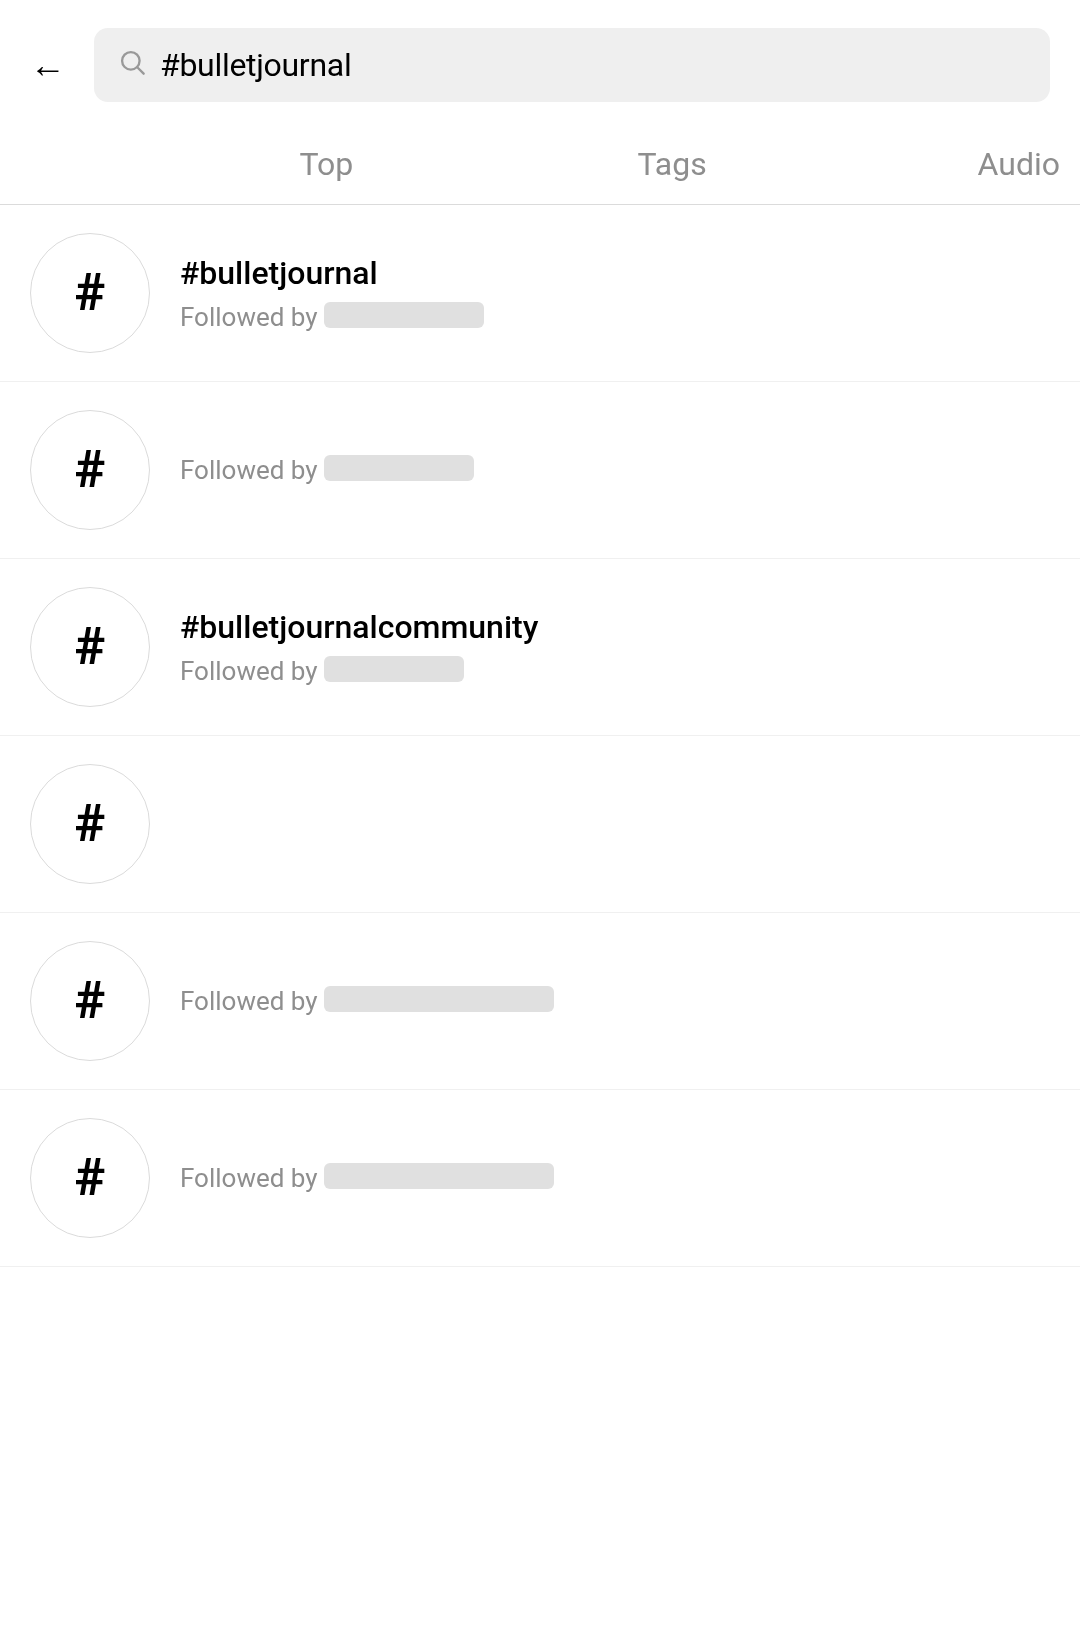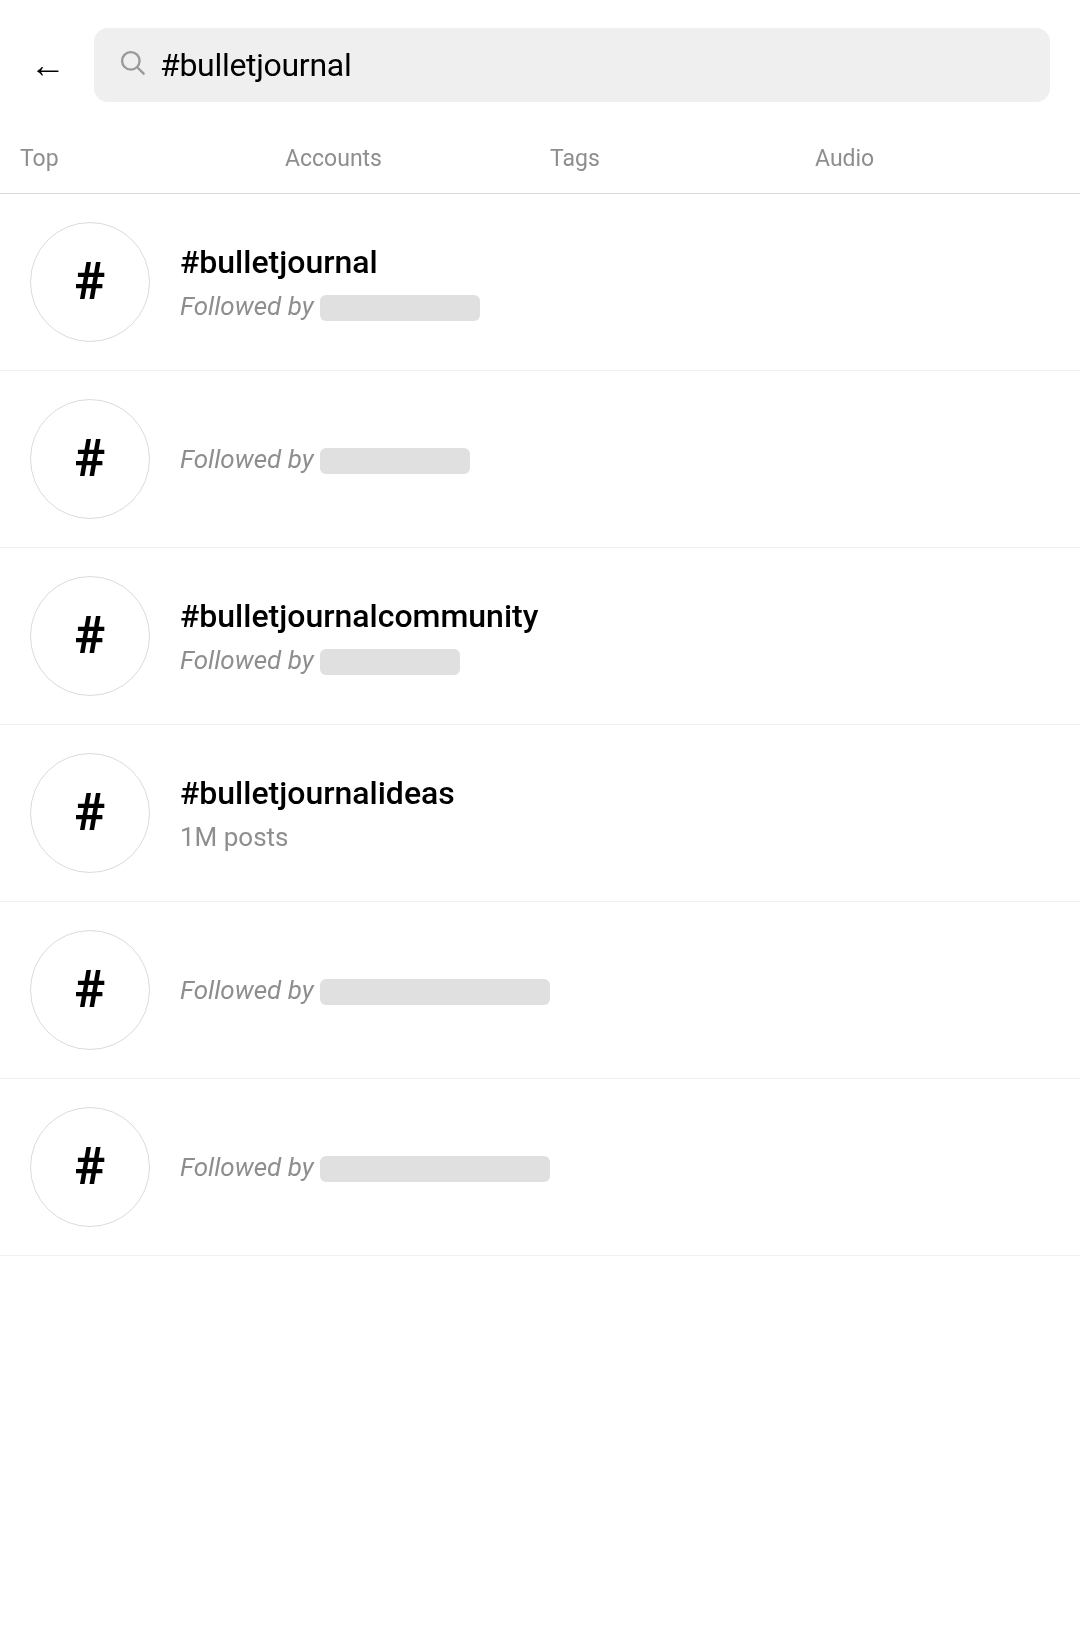--- a/index.html
+++ b/index.html
@@ -57,23 +57,23 @@
 
     .tabs {
       display: flex;
       align-items: center;
       border-bottom: 1px solid #dbdbdb;
       padding: 0 10px;
     }
 
     .tab {
       flex: 1;
-      text-align: left;
+      text-align: right;
       padding: 22px 10px 20px;
-      font-size: 23px;
+      font-size: 32px;
       color: #8e8e8e;
       font-weight: 400;
       cursor: pointer;
       border-bottom: 2px solid transparent;
       position: relative;
       top: 1px;
     }
 
     .tab.active {
       color: #000;
@@ -120,23 +120,22 @@
     }
 
     .tag-name {
       font-size: 32px;
       font-weight: 500;
       color: #000;
     }
 
     .tag-sub {
       display: flex;
-      align-items: flex-end;
+      align-items: flex-start;
       gap: 6px;
-      font-style: italic;
     }
 
     .followed-by-text {
       font-size: 26px;
       color: #8e8e8e;
       font-weight: 400;
     }
 
     .placeholder-bar {
       height: 26px;
@@ -160,21 +159,20 @@
         <circle cx="11" cy="11" r="7.5" stroke="#999" stroke-width="2"></circle>
         <line x1="16.5" y1="16.5" x2="22" y2="22" stroke="#999" stroke-width="2" stroke-linecap="round"></line>
       </svg>
     </span>
     <span class="search-text">#bulletjournal</span>
   </div>
 </div>
 
 <div class="tabs" id="tabs-container">
     <div class="tab">Top</div>
-    <div class="tab">Accounts</div>
     <div class="tab">Tags</div>
     <div class="tab">Audio</div>
   </div>
 
 <div class="tag-list" id="tag-list-container">
     <div class="tag-item">
       <div class="tag-icon-circle">
         <span class="hash-symbol">#</span>
       </div>
       <div class="tag-info">
@@ -205,24 +203,20 @@
         <div class="tag-sub">
           <span class="followed-by-text">Followed by</span>
           <div class="placeholder-bar" style="width: 140px;"></div>
         </div>
       </div>
     </div>
     <div class="tag-item">
       <div class="tag-icon-circle">
         <span class="hash-symbol">#</span>
       </div>
-      <div class="tag-info">
-        <span class="tag-name">#bulletjournalideas</span>
-        <span class="posts-count">1M posts</span>
-      </div>
     </div>
     <div class="tag-item">
       <div class="tag-icon-circle">
         <span class="hash-symbol">#</span>
       </div>
       <div class="tag-info">
         <div class="tag-sub">
           <span class="followed-by-text">Followed by</span>
           <div class="placeholder-bar" style="width: 230px;"></div>
         </div>

